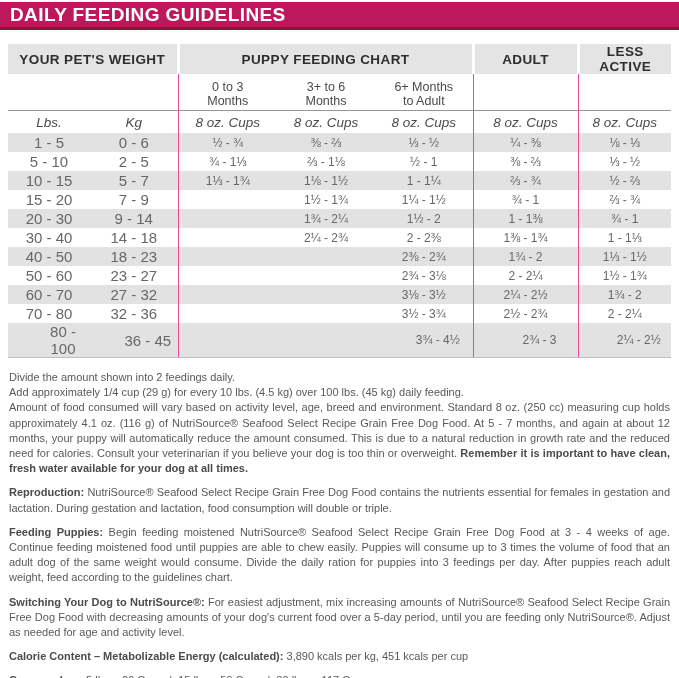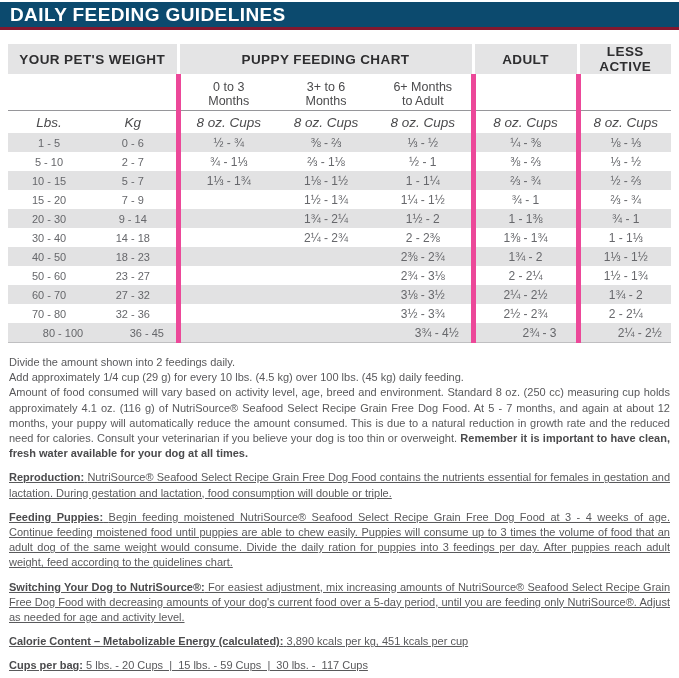--- a/index.html
+++ b/index.html
@@ -6,21 +6,21 @@
   body {
     width: 679px; height: 678px;
     background: #ffffff;
     font-family: "Liberation Sans", sans-serif;
     overflow: hidden;
   }
   
   .banner {
     margin-top: 2px;
     height: 25px;
-    background: #0c4a6e;
+    background: #be185d;
     border-bottom: 3px solid #82182F;
   }
   .banner h1 {
     margin: 0; padding: 2px 0 0 10px;
     font-size: 19px; font-weight: bold;
     letter-spacing: 0.4px;
     color: #ffffff;
   }
   
   table.feed {
@@ -53,33 +53,33 @@
     color: #4A4A4C;
     padding: 0;
     font-style: italic;
   }
   .data-row td {
     height: 19px;
     font-size: 12px;
     color: #66676B;
     padding: 0;
   }
-  .data-row td.cell-lbs, .data-row td.cell-kg { font-size: 11px; }
+  .data-row td.cell-lbs, .data-row td.cell-kg { font-size: 15px; }
   .data-row.shade td { background: #E2E2E3; }
   .data-row:last-child td { border-bottom: 1px solid #BFBFC1; padding-left: 28px; }
-  td.sep { border-left: 5px solid #ec4899; text-align: center; }
+  td.sep { border-left: 1px solid #ec4899; text-align: center; }
   
   .content {
     margin: 12px 9px 0 9px;
     font-size: 11px;
     line-height: 15.2px;
     color: #59595B;
   }
   .content p { margin: 0; }
-  .content p.sect { margin-top: 9px; text-decoration: underline; }
+  .content p.sect { margin-top: 9px; }
   .jp { text-align: justify; }
   .content b { color: #4B4B4D; }
   .pre { white-space: pre-wrap; }
 </style>
 </head>
 <body>
 
 <div class="banner">
   <h1>DAILY FEEDING GUIDELINES</h1>
 </div>
@@ -133,21 +133,21 @@
         <td class="cell-lbs">1 - 5</td>
         <td class="cell-kg">0 - 6</td>
         <td class="cell-p0_3 sep">½ - ¾</td>
         <td class="cell-p3_6">⅜ - ⅔</td>
         <td class="cell-p6_adult">⅓ - ½</td>
         <td class="cell-adult sep">¼ - ⅜</td>
         <td class="cell-less_active sep">⅛ - ⅓</td>
       </tr>
       <tr class="data-row">
         <td class="cell-lbs">5 - 10</td>
-        <td class="cell-kg">2 - 7</td>
+        <td class="cell-kg">2 - 5</td>
         <td class="cell-p0_3 sep">¾ - 1⅓</td>
         <td class="cell-p3_6">⅔ - 1⅛</td>
         <td class="cell-p6_adult">½ - 1</td>
         <td class="cell-adult sep">⅜ - ⅔</td>
         <td class="cell-less_active sep">⅓ - ½</td>
       </tr>
       <tr class="data-row shade">
         <td class="cell-lbs">10 - 15</td>
         <td class="cell-kg">5 - 7</td>
         <td class="cell-p0_3 sep">1⅓ - 1¾</td>

